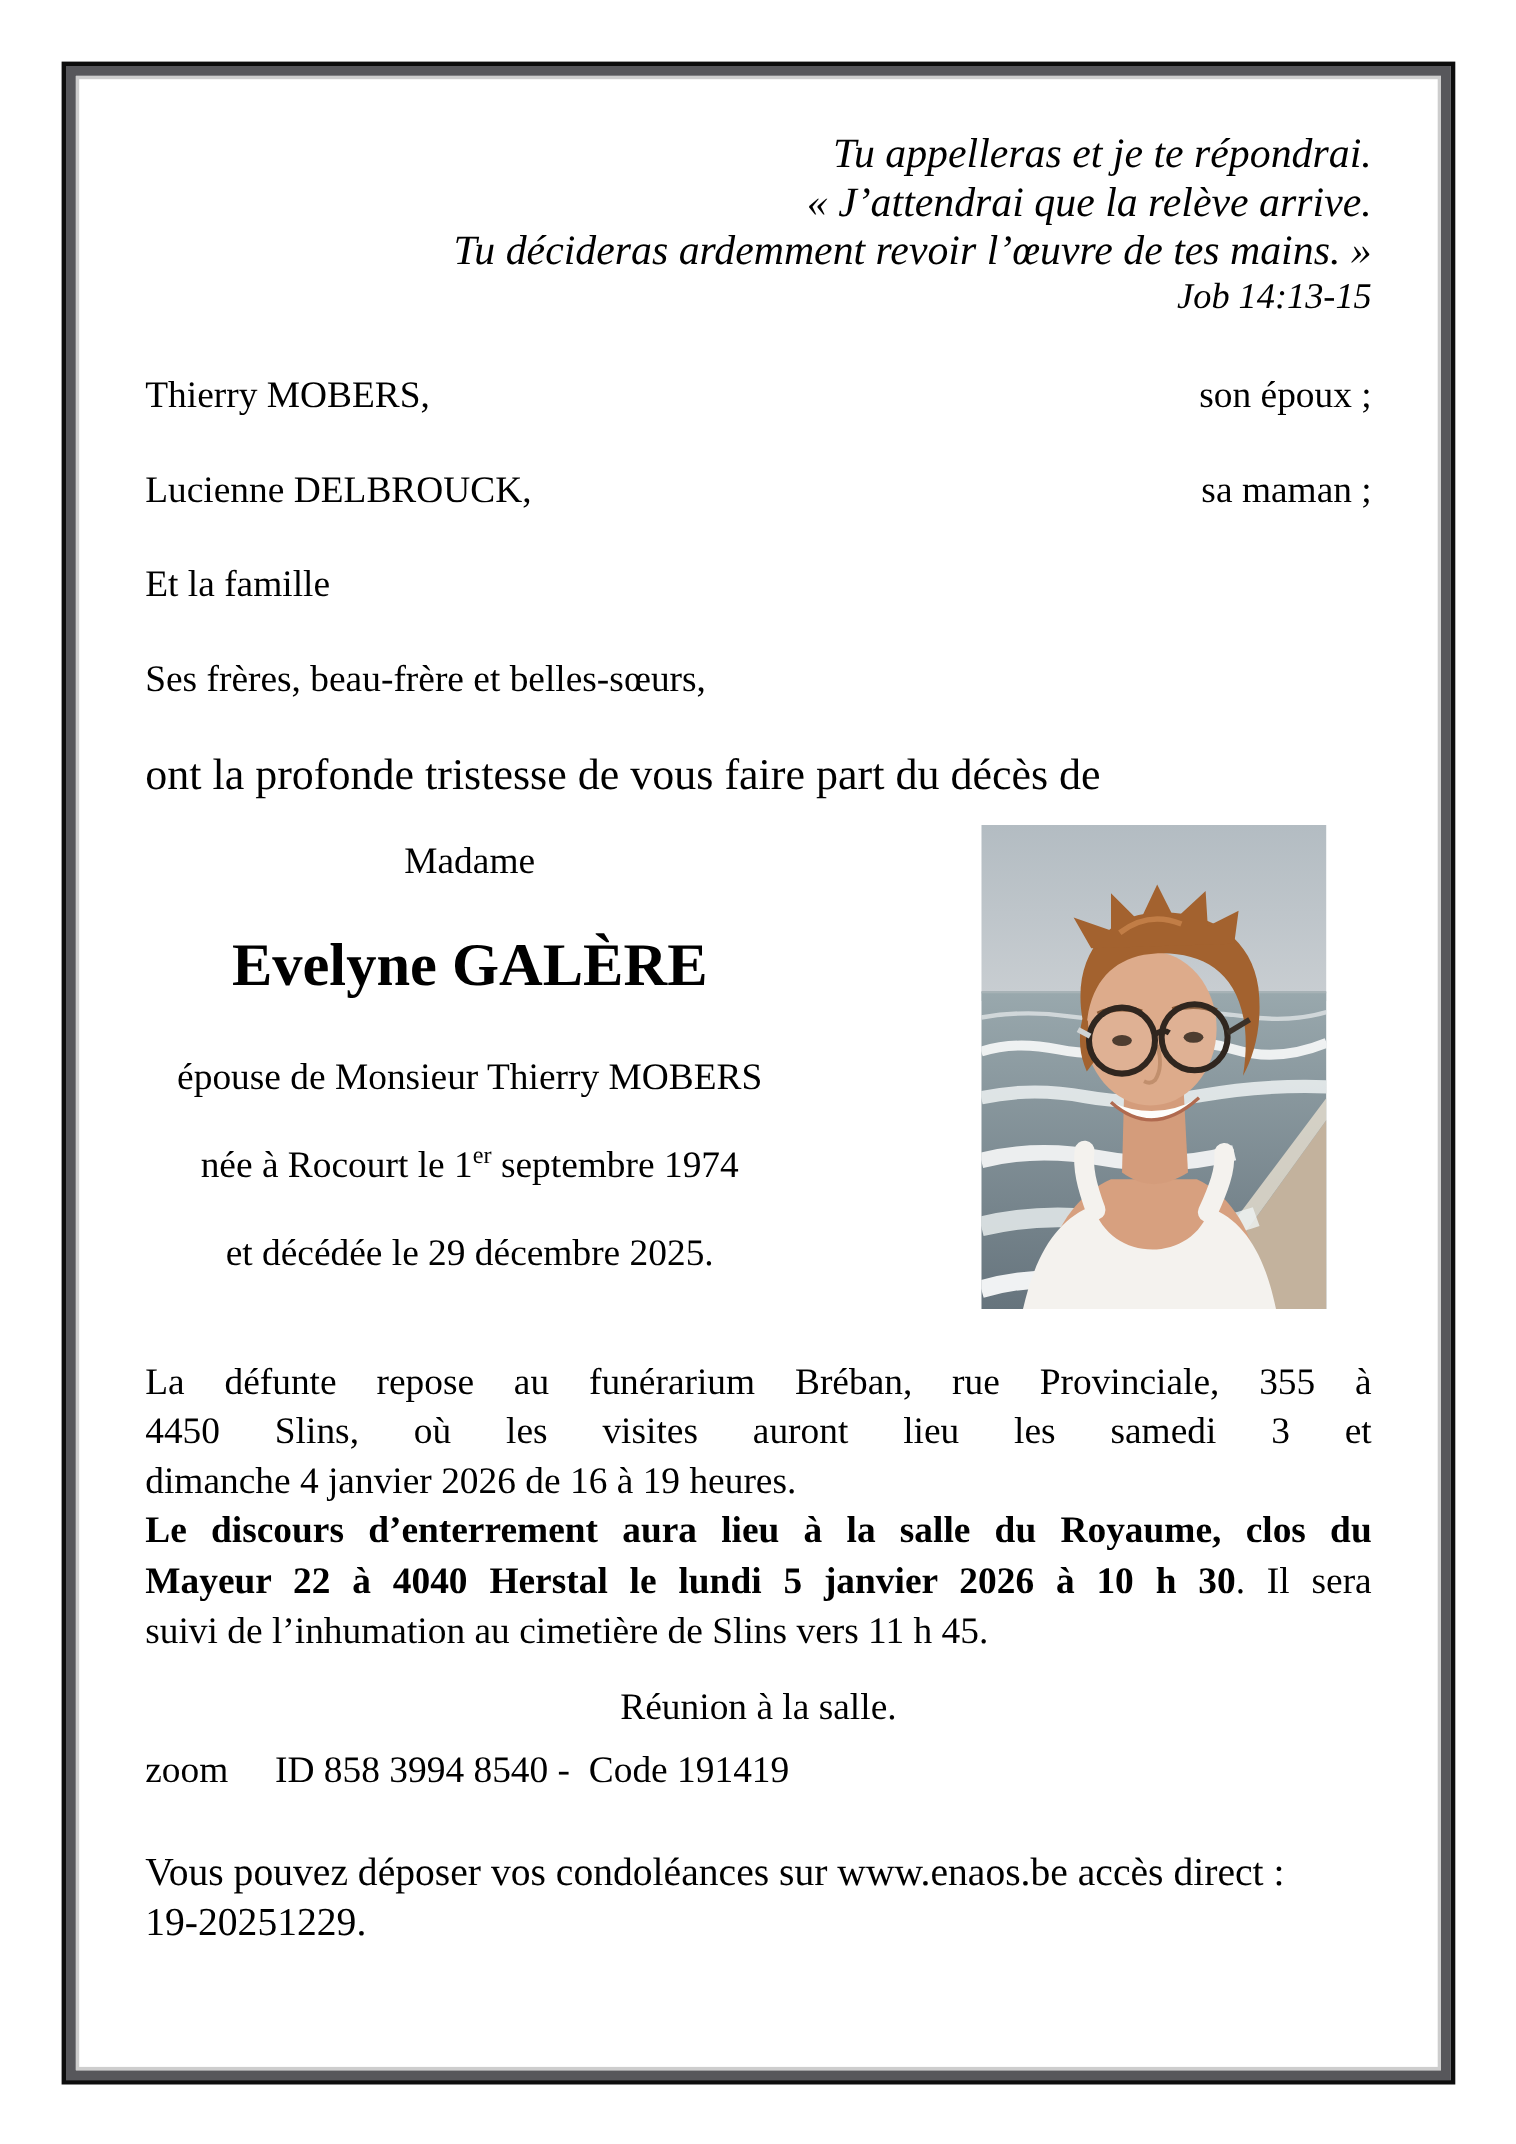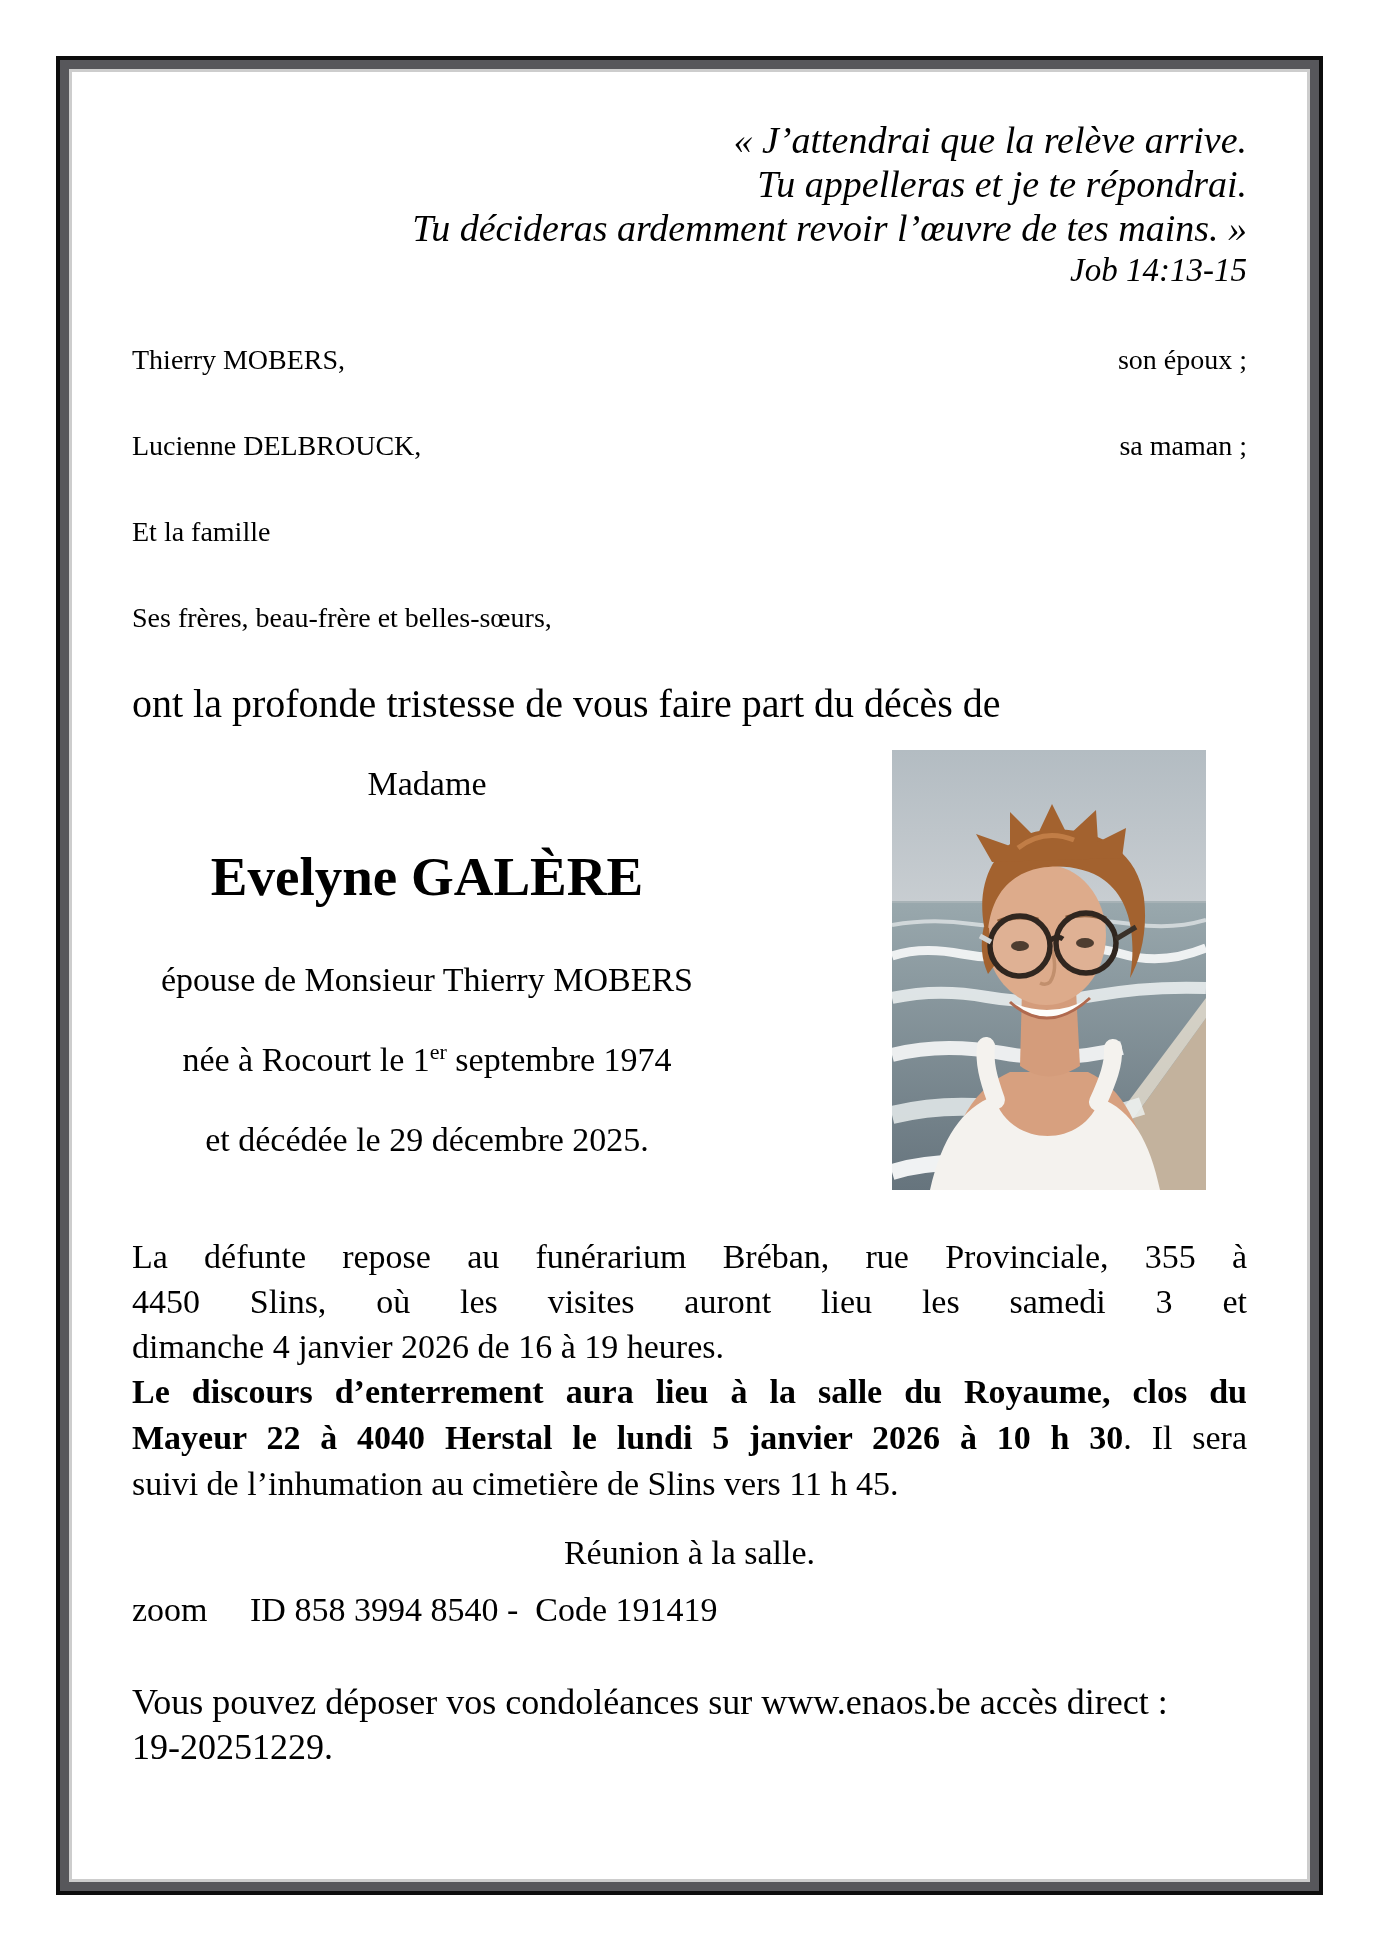--- a/index.html
+++ b/index.html
@@ -18,21 +18,21 @@
                background:#fff;overflow:hidden;}
   .content{position:absolute;inset:0;padding:0 60px;box-sizing:border-box;}
 
   
   .quote{margin-top:46px;text-align:right;font-style:italic;}
   .quote-line{font-size:38px;line-height:44px;}
   .quote-ref{font-size:33px;line-height:40px;}
 
   
   .family{margin-top:50px;}
-  .frow{display:flex;justify-content:space-between;font-size:28px;line-height:40px;margin-bottom:46px;}
+  .frow{display:flex;justify-content:space-between;font-size:34px;line-height:40px;margin-bottom:46px;}
   .announce{font-size:40px;line-height:40px;}
 
   
   .mid{margin-top:36px;display:flex;align-items:flex-start;}
   .mid-left{width:590px;text-align:center;}
   .madame{font-size:34px;line-height:40px;margin-top:4px;margin-bottom:42px;}
   .dname{font-size:55px;line-height:62px;font-weight:bold;margin-bottom:52px;}
   .epouse{font-size:34px;line-height:40px;margin-bottom:40px;}
   .nee{font-size:34px;line-height:40px;margin-bottom:40px;}
   .nee sup{font-size:22px;vertical-align:super;line-height:0;}
@@ -60,22 +60,22 @@
 </head>
 <body>
 
 <div class="page">
   <div class="frame">
     <div class="frame-mid">
       <div class="frame-inner">
         <div class="content">
 
           <div class="quote">
+            <div class="quote-line">Tu appelleras et je te répondrai.</div>
             <div class="quote-line">« J’attendrai que la relève arrive.</div>
-            <div class="quote-line">Tu appelleras et je te répondrai.</div>
             <div class="quote-line">Tu décideras ardemment revoir l’œuvre de tes mains. »</div>
             <div class="quote-ref">Job 14:13-15</div>
           </div>
 
           <div class="family">
             <div class="frow">
               <span>Thierry MOBERS,</span>
               <span>son époux ;</span>
             </div>
             <div class="frow">

